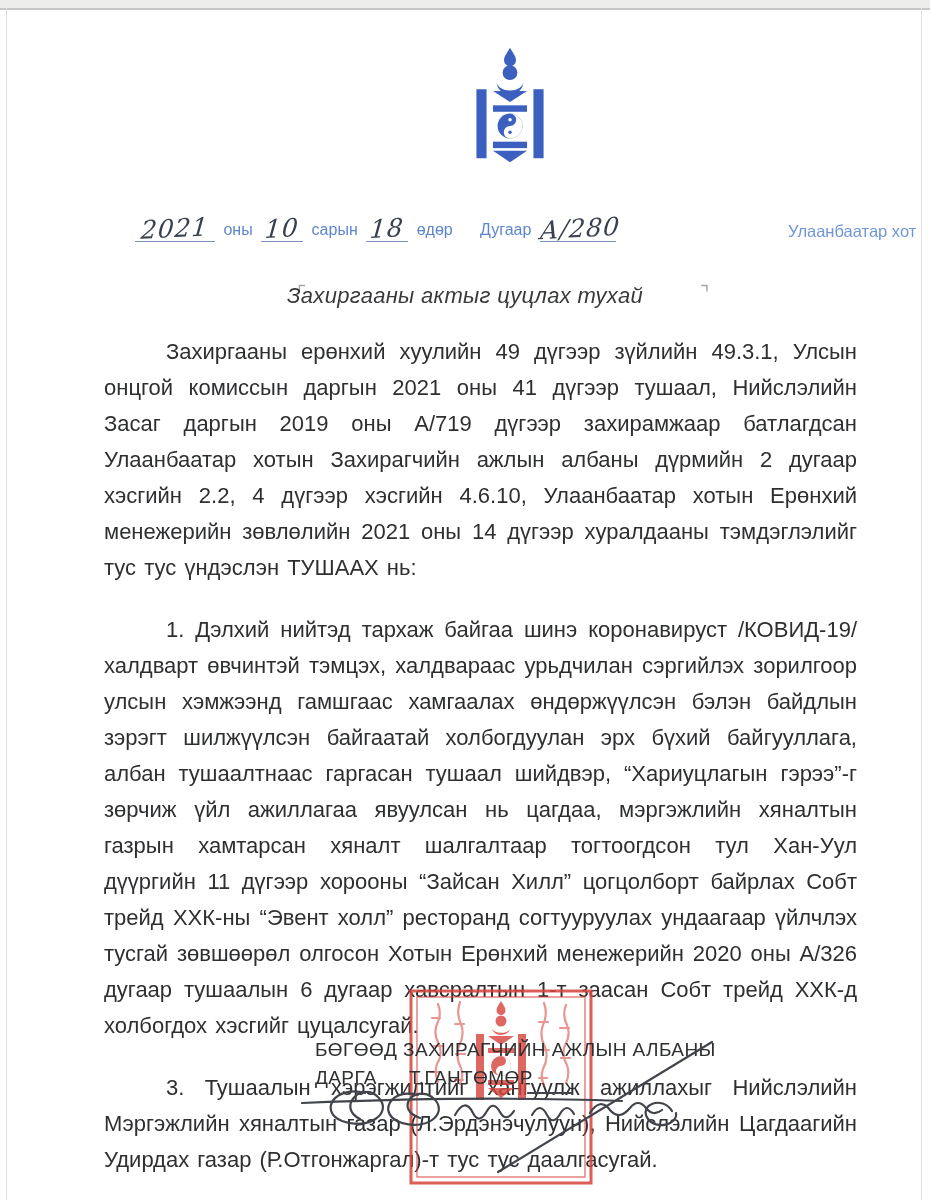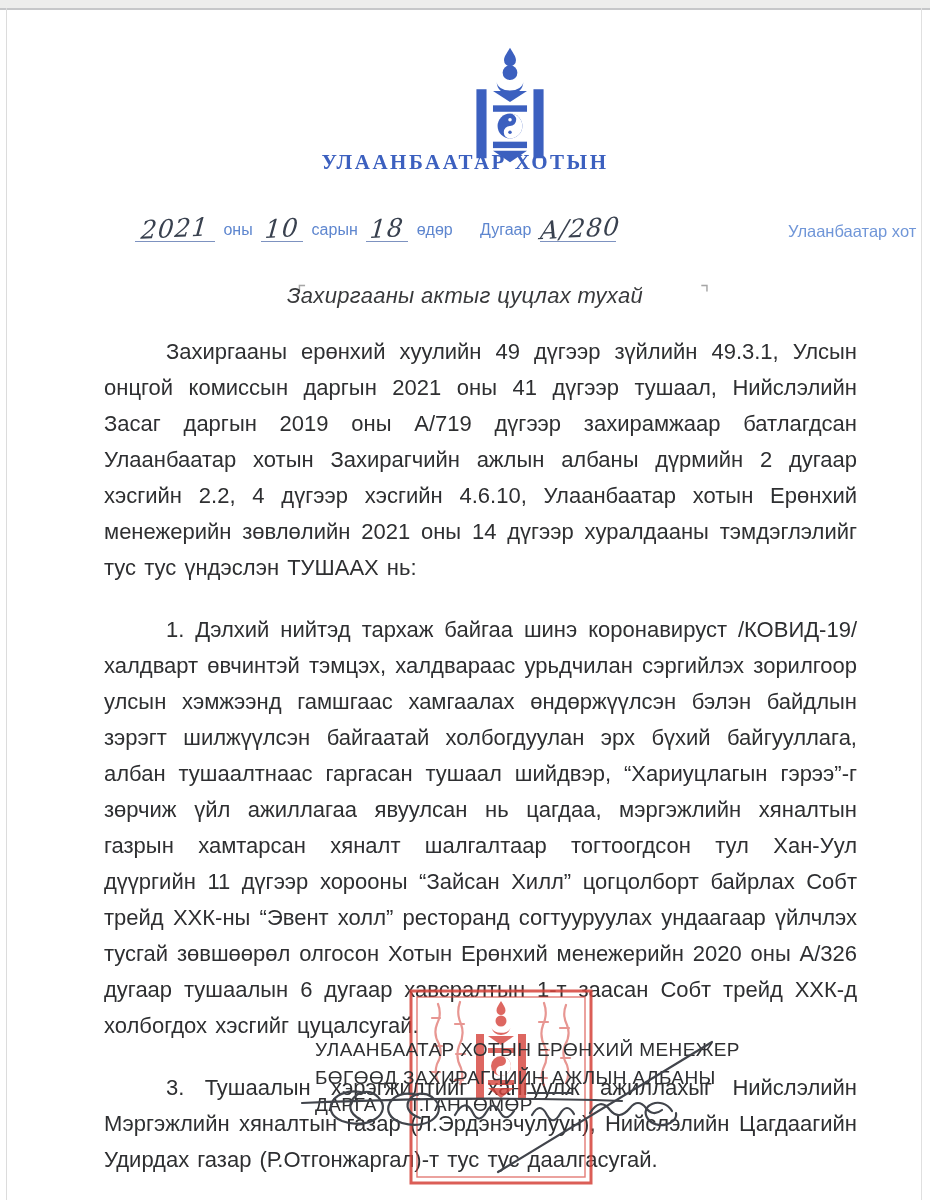--- a/index.html
+++ b/index.html
@@ -87,21 +87,20 @@
       <path fill="#ffffff" d="M50 73.5 a13.5 13.5 0 0 1 0 27 a6.75 6.75 0 0 1 0 -13.5 a6.75 6.75 0 0 0 0 -13.5 Z"></path>
       <circle fill="#ffffff" cx="50" cy="80.2" r="1.9"></circle>
       <circle fill="currentColor" cx="50" cy="93.8" r="1.9"></circle>
       <rect x="31.5" y="104" width="37" height="7"></rect>
       <path d="M31.5 114 H68.5 L50 126.5 Z"></path>
     </g>
   </svg>
 </div>
 
 <div class="org-title">
-  <div class="l1">УЛААНБААТАР ХОТЫН</div>
 </div>
 
 <div class="dateline">
   <span class="field w-year"><span class="hand">2021</span></span>
   <span class="lbl">оны</span>
   <span class="field w-sm"><span class="hand">10</span></span>
   <span class="lbl">сарын</span>
   <span class="field w-sm"><span class="hand">18</span></span>
   <span class="lbl">өдөр</span>
 </div>
@@ -145,21 +144,20 @@
       <rect x="80" y="60" width="26" height="5"></rect>
       <circle cx="93" cy="78" r="10"></circle>
       <path fill="#ffffff" d="M93 68 a10 10 0 0 1 0 20 a5 5 0 0 1 0 -10 a5 5 0 0 0 0 -10 Z"></path>
       <rect x="80" y="92" width="26" height="5"></rect>
       <path d="M80 100 H106 L93 110 Z"></path>
     </g>
   </svg>
 </div>
 
 <div class="sig-block">
-  <div>УЛААНБААТАР ХОТЫН ЕРӨНХИЙ МЕНЕЖЕР</div>
   <div>БӨГӨӨД ЗАХИРАГЧИЙН  АЖЛЫН  АЛБАНЫ</div>
   <div class="row3">
     <span>ДАРГА</span>
     <span>Т.ГАНТӨМӨР</span>
   </div>
 </div>
 
 <div class="sig-ink">
   <svg viewBox="0 0 520 170" xmlns="http://www.w3.org/2000/svg" fill="none" stroke="currentColor" stroke-width="2.2" stroke-linecap="round">
     <path d="M12 88 C110 84 230 82 332 86"></path>

